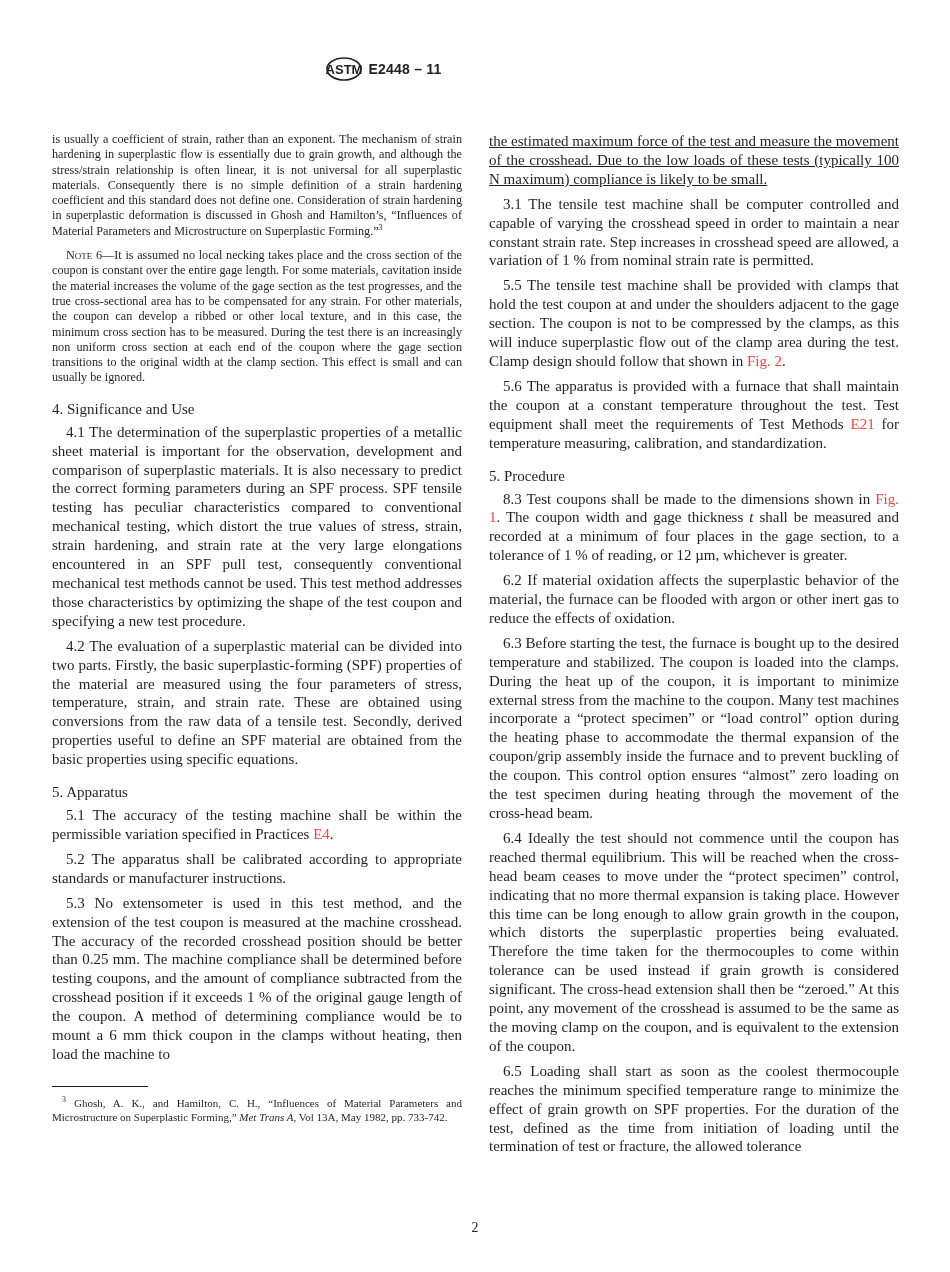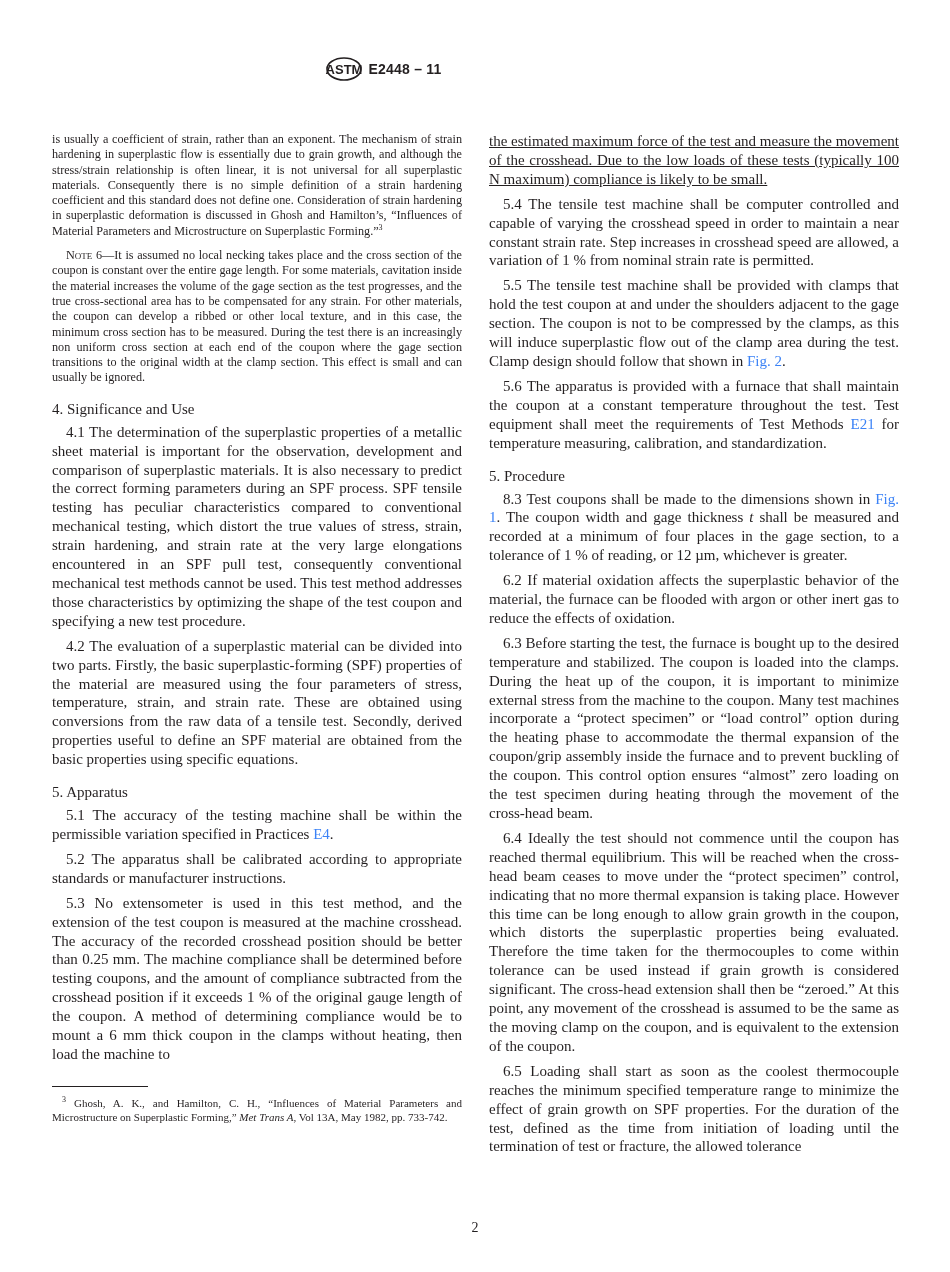--- a/index.html
+++ b/index.html
@@ -20,21 +20,21 @@
     position: absolute; top: 94px; width: 410px; margin-top: 38px;
   }
   .col.left { left: 52px; }
   .col.right { left: 489px; }
   p { margin: 0; text-align: justify; }
   .body-p { font-size: 15px; line-height: 18.9px; text-indent: 14px; margin-bottom: 6px; }
   .small-p { font-size: 12.2px; line-height: 15.3px; }
   .note-p { font-size: 12.2px; line-height: 15.3px; text-indent: 14px; margin-top: 9px; }
   .note-label { font-variant: small-caps; }
   h2 { font-size: 15px; font-weight: normal; margin: 14px 0 5px 0; line-height: 18px; }
-  .link { color: #3b82f6; }
+  .link { color: #ef4444; }
   sup { font-size: 8px; vertical-align: 5px; line-height: 0; }
   .fn-rule { width: 96px; border-top: 1px solid #231f20; margin-top: 22px; margin-bottom: 9px; }
   .fn { font-size: 11px; line-height: 14px; text-indent: 10px; }
   .page-num { position: absolute; top: 1220px; left: 0; width: 950px; text-align: center; font-size: 14px; }
   .first-p { text-indent: 0; text-decoration: underline; }
 </style>
 </head>
 <body>
 
 <div class="header">
@@ -59,21 +59,21 @@
   <p class="body-p"><span>5.1 The accuracy of the testing machine shall be within the permissible variation specified in Practices </span><span class="link">E4</span><span>.</span></p>
   <p class="body-p">5.2 The apparatus shall be calibrated according to appropriate standards or manufacturer instructions.</p>
   <p class="body-p">5.3 No extensometer is used in this test method, and the extension of the test coupon is measured at the machine crosshead. The accuracy of the recorded crosshead position should be better than 0.25 mm. The machine compliance shall be determined before testing coupons, and the amount of compliance subtracted from the crosshead position if it exceeds 1 % of the original gauge length of the coupon. A method of determining compliance would be to mount a 6 mm thick coupon in the clamps without heating, then load the machine to</p>
 
   <div class="fn-rule"></div>
   <p class="fn"><sup>3</sup><span> Ghosh, A. K., and Hamilton, C. H., “Influences of Material Parameters and Microstructure on Superplastic Forming,” </span><i>Met Trans A</i><span>, Vol 13A, May 1982, pp. 733-742.</span></p>
 </div>
 
 <div class="col right">
   <p class="body-p first-p">the estimated maximum force of the test and measure the movement of the crosshead. Due to the low loads of these tests (typically 100 N maximum) compliance is likely to be small.</p>
-  <p class="body-p">5.4 The tensile test machine shall be computer controlled and capable of varying the crosshead speed in order to maintain a near constant strain rate. Step increases in crosshead speed are allowed, a variation of 1 % from nominal strain rate is permitted.</p>
+  <p class="body-p">3.1 The tensile test machine shall be computer controlled and capable of varying the crosshead speed in order to maintain a near constant strain rate. Step increases in crosshead speed are allowed, a variation of 1 % from nominal strain rate is permitted.</p>
   <p class="body-p"><span>5.5 The tensile test machine shall be provided with clamps that hold the test coupon at and under the shoulders adjacent to the gage section. The coupon is not to be compressed by the clamps, as this will induce superplastic flow out of the clamp area during the test. Clamp design should follow that shown in </span><span class="link">Fig. 2</span><span>.</span></p>
   <p class="body-p"><span>5.6 The apparatus is provided with a furnace that shall maintain the coupon at a constant temperature throughout the test. Test equipment shall meet the requirements of Test Methods </span><span class="link">E21</span><span> for temperature measuring, calibration, and standardization.</span></p>
 
   <h2>5.  Procedure</h2>
   <p class="body-p"><span>8.3 Test coupons shall be made to the dimensions shown in </span><span class="link">Fig. 1</span><span>. The coupon width and gage thickness </span><i>t</i><span> shall be measured and recorded at a minimum of four places in the gage section, to a tolerance of 1 % of reading, or 12 µm, whichever is greater.</span></p>
   <p class="body-p">6.2 If material oxidation affects the superplastic behavior of the material, the furnace can be flooded with argon or other inert gas to reduce the effects of oxidation.</p>
   <p class="body-p">6.3 Before starting the test, the furnace is bought up to the desired temperature and stabilized. The coupon is loaded into the clamps. During the heat up of the coupon, it is important to minimize external stress from the machine to the coupon. Many test machines incorporate a “protect specimen” or “load control” option during the heating phase to accommodate the thermal expansion of the coupon/grip assembly inside the furnace and to prevent buckling of the coupon. This control option ensures “almost” zero loading on the test specimen during heating through the movement of the cross-head beam.</p>
   <p class="body-p">6.4 Ideally the test should not commence until the coupon has reached thermal equilibrium. This will be reached when the cross-head beam ceases to move under the “protect specimen” control, indicating that no more thermal expansion is taking place. However this time can be long enough to allow grain growth in the coupon, which distorts the superplastic properties being evaluated. Therefore the time taken for the thermocouples to come within tolerance can be used instead if grain growth is considered significant. The cross-head extension shall then be “zeroed.” At this point, any movement of the crosshead is assumed to be the same as the moving clamp on the coupon, and is equivalent to the extension of the coupon.</p>
   <p class="body-p">6.5 Loading shall start as soon as the coolest thermocouple reaches the minimum specified temperature range to minimize the effect of grain growth on SPF properties. For the duration of the test, defined as the time from initiation of loading until the termination of test or fracture, the allowed tolerance</p>
 </div>

